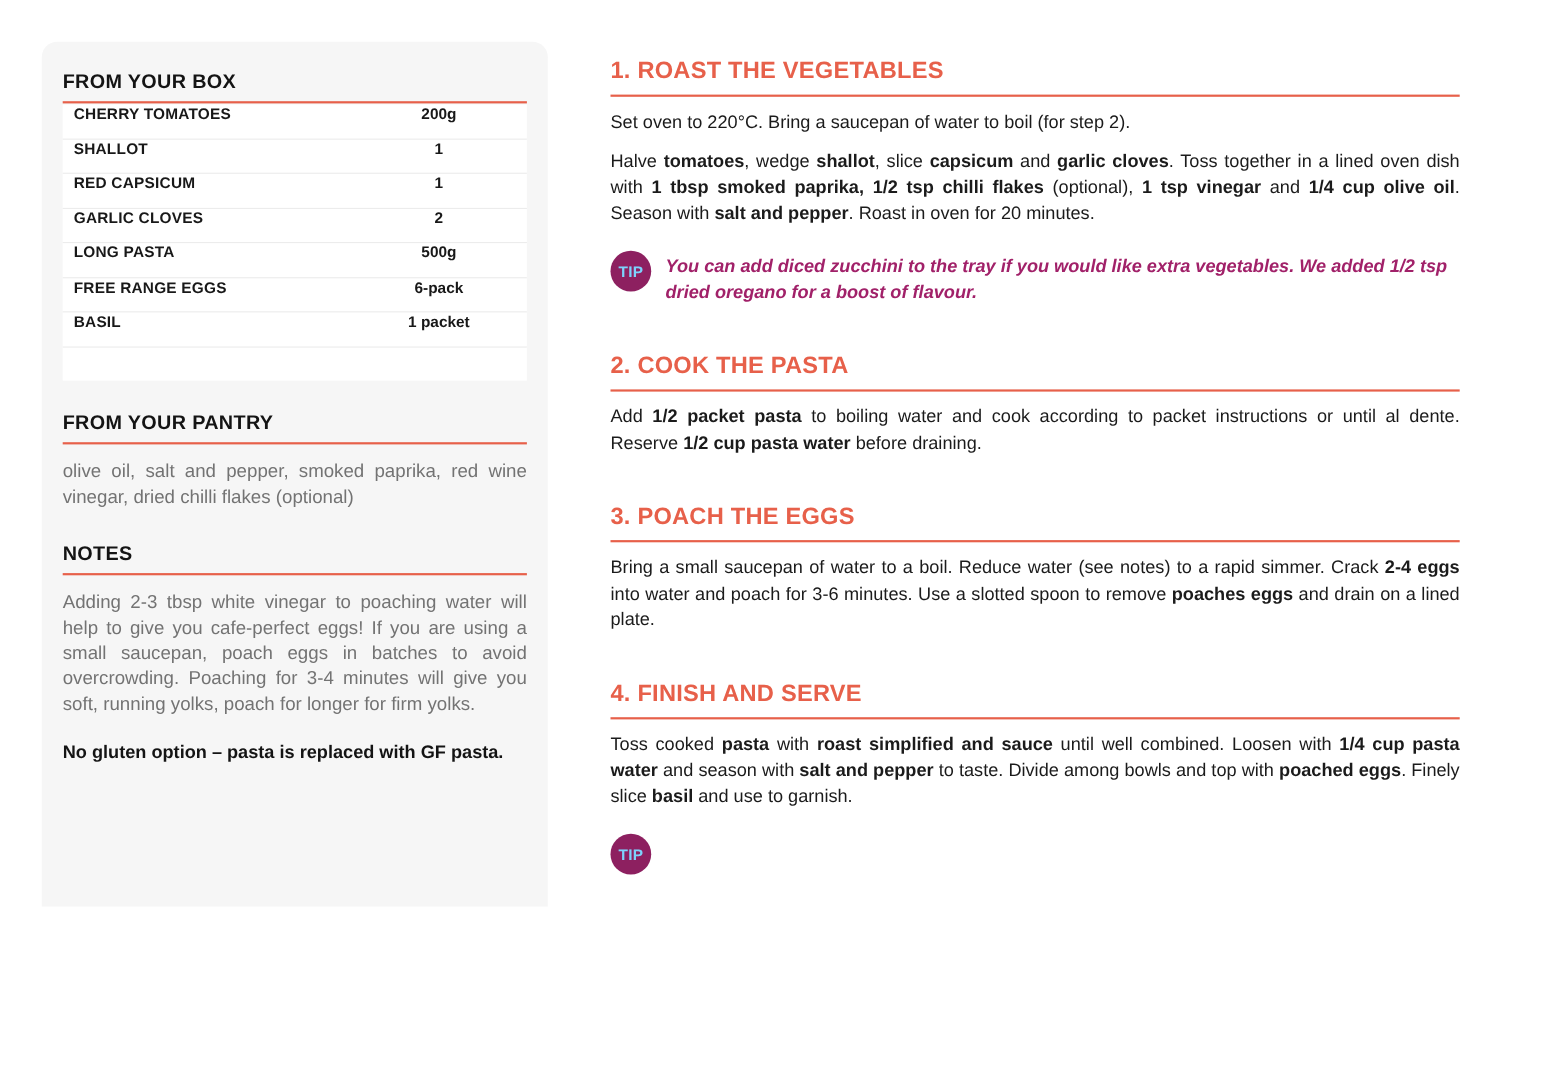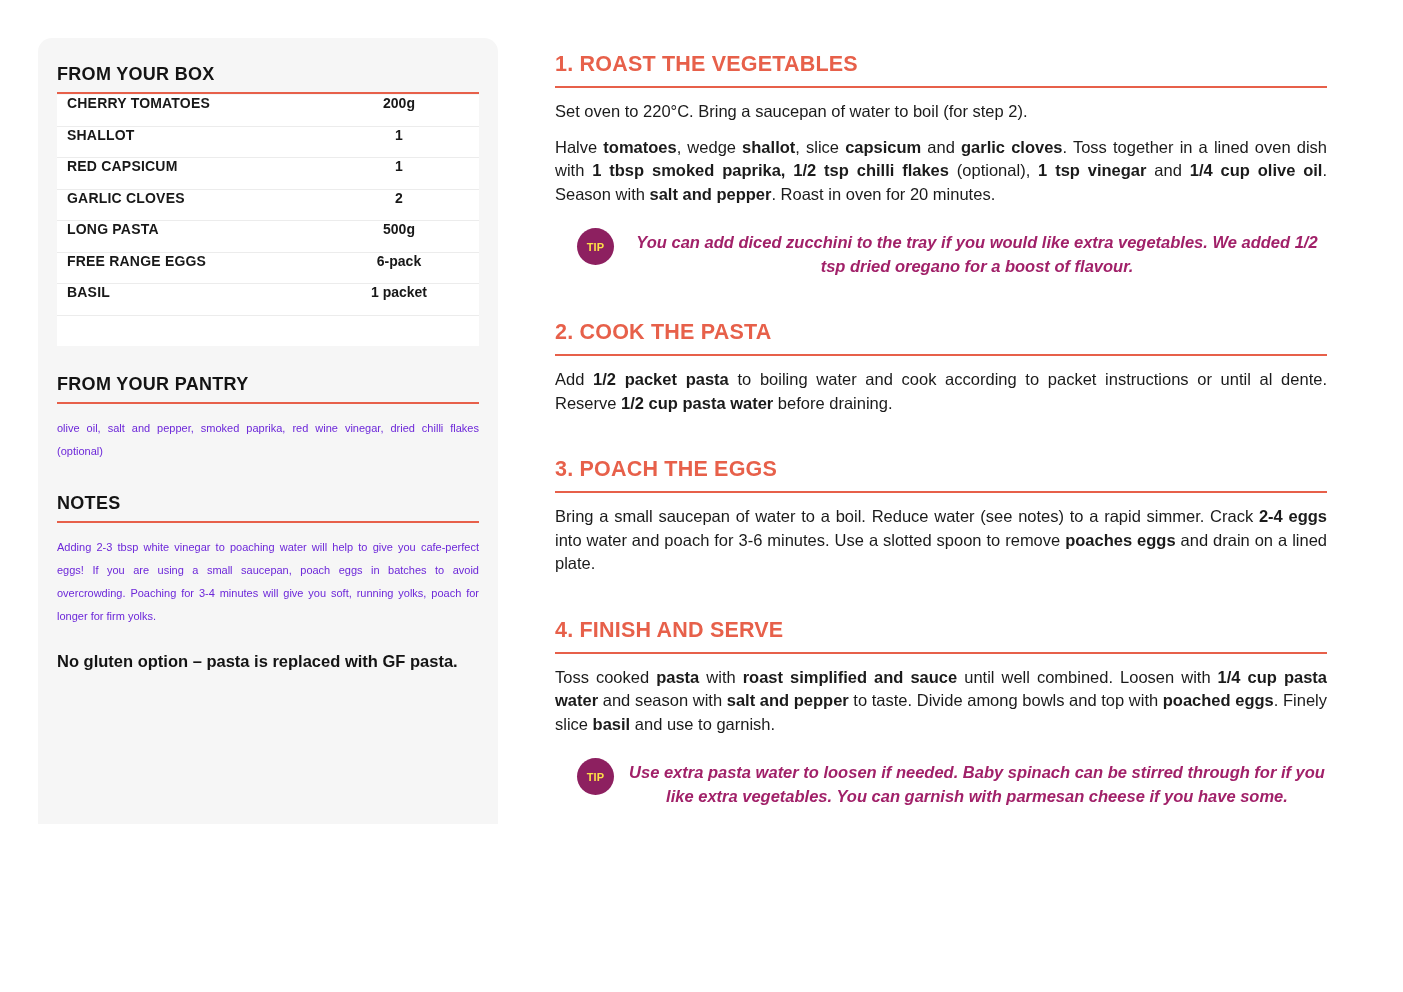--- a/index.html
+++ b/index.html
@@ -36,21 +36,21 @@
     display:flex;justify-content:space-between;
     height:31.5px;border-bottom:1px solid var(--row-line);
     padding-left:10px;padding-right:10px;
   }
   .ing-name{font-size:14px;font-weight:700;letter-spacing:.2px;color:#181818;}
   .ing-qty{font-size:14px;font-weight:700;color:#181818;width:140px;text-align:center;}
 
   .pantry-section{margin-top:28px;}
   .notes-section{margin-top:30px;}
   .side-text{
-    margin:13px 0 0;font-size:11px;line-height:23px;color:#6d28d9;text-align:justify;
+    margin:13px 0 0;font-size:17px;line-height:23px;color:#737373;text-align:justify;
   }
   .gluten-note{
     margin:24px 0 0;font-size:16.5px;font-weight:700;color:#141414;
   }
 
   
   .content{position:absolute;left:555px;top:52px;width:772px;}
   .step{margin-bottom:42px;}
   .step-title{
     margin:0;font-size:21.5px;font-weight:800;letter-spacing:.2px;color:var(--accent);
@@ -58,27 +58,27 @@
   .step .rule{margin-top:9px;}
   .para{
     margin:12px 0 0;font-size:16.5px;line-height:23.5px;color:var(--ink);text-align:justify;
   }
   .para b{font-weight:700;}
   .tip{
     display:flex;align-items:flex-start;gap:13px;margin-top:22px;
   }
   .tip-badge{
     flex:0 0 37px;width:37px;height:37px;border-radius:50%;
-    background:var(--tip-badge);color:#fde047;
+    background:var(--tip-badge);color:#7dd3fc;
     display:flex;align-items:center;justify-content:center;
-    font-size:11px;font-weight:800;letter-spacing:.2px;margin-left:22px;
+    font-size:14px;font-weight:800;letter-spacing:.2px;
   }
   .tip-text{
     margin:2px 0 0;font-size:16.5px;line-height:24px;
-    font-style:italic;font-weight:700;color:var(--tip-text);text-align:center;
+    font-style:italic;font-weight:700;color:var(--tip-text);
   }
   .footer-note{
     position:absolute;left:555px;top:924px;width:790px;margin:0;
     font-size:22.5px;font-weight:700;color:var(--accent);
   }
 </style>
 </head>
 <body>
 
 <div class="page">
@@ -169,20 +169,19 @@
         </div>
   </section>
 
   <section class="step">
     <h2 class="step-title">4. FINISH AND SERVE</h2>
     <div class="rule"></div>
     <div class="paras">
           <p class="para">Toss cooked <b>pasta</b> with <b>roast simplified and sauce</b> until well combined. Loosen with <b>1/4 cup pasta water</b> and season with <b>salt and pepper</b> to taste. Divide among bowls and top with <b>poached eggs</b>. Finely slice <b>basil</b> and use to garnish.</p>
   <div class="tip">
     <span class="tip-badge">TIP</span>
-    <p class="tip-text">Use extra pasta water to loosen if needed. Baby spinach can be stirred through for if you like extra vegetables. You can garnish with parmesan cheese if you have some.</p>
   </div>
 </div>
   </section>
 </main>
 
   <p class="footer-note">This recipe has simplified instructions to help lower your meal cost.</p>
 </div>
 
 </body></html>

